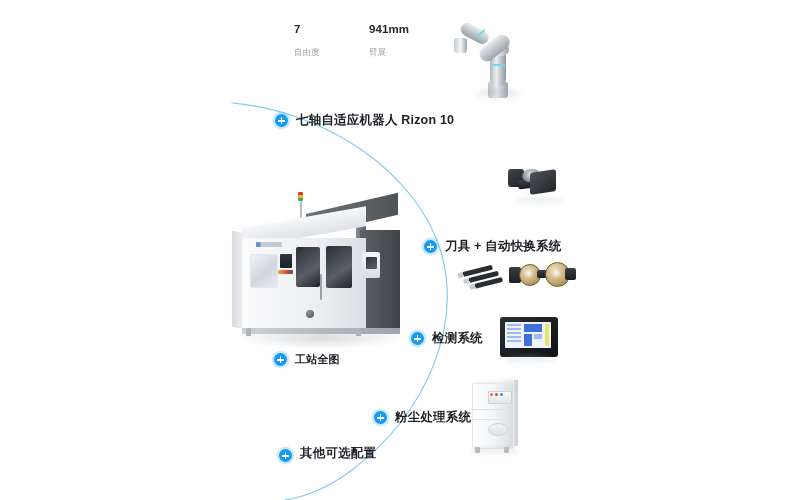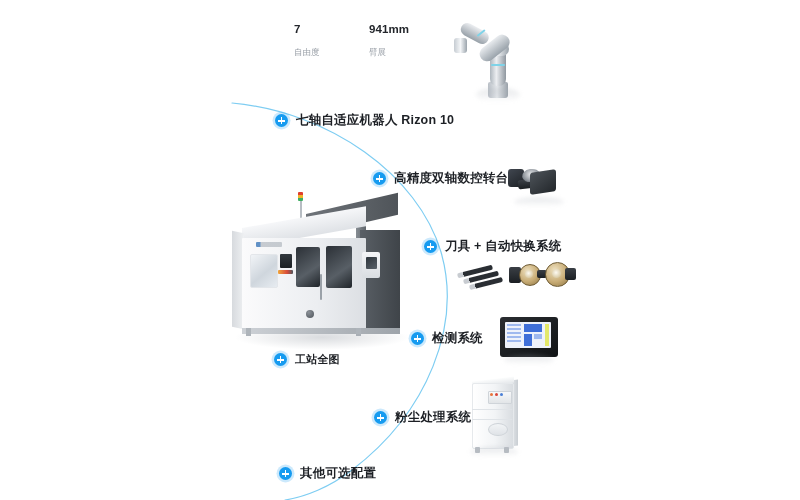--- a/index.html
+++ b/index.html
@@ -481,41 +481,37 @@
     <div class="dc-caster" style="left:9px;"></div>
     <div class="dc-caster" style="left:38px;"></div>
     <div class="reflection" style="left:4px;right:4px;bottom:-2px;height:10px;"></div>
   </div>
 
   <div class="callout" style="left:275px; top:112px;">
     <span class="plus-icon"></span>
     <span class="callout-label">七轴自适应机器人 Rizon 10</span>
   </div>
 
-  <div class="callout" style="left:373px; top:170px;">
-    <span class="plus-icon"></span>
-    <span class="callout-label">高精度双轴数控转台</span>
-  </div>
 
   <div class="callout" style="left:412px; top:238px;margin-left:12px;">
     <span class="plus-icon"></span>
     <span class="callout-label">刀具 + 自动快换系统</span>
   </div>
 
   <div class="callout" style="left:411px; top:330px;">
     <span class="plus-icon"></span>
     <span class="callout-label">检测系统</span>
   </div>
 
   <div class="callout" style="left:374px; top:409px;">
     <span class="plus-icon"></span>
     <span class="callout-label">粉尘处理系统</span>
   </div>
 
-  <div class="callout" style="left:279px; top:465px;">
+  <div class="callout" style="left:279px; top:445px;align-items:flex-end;">
     <span class="plus-icon"></span>
     <span class="callout-label">其他可选配置</span>
   </div>
 
   <div class="callout" style="left:274px; top:352px;">
     <span class="plus-icon"></span>
     <span class="callout-label small">工站全图</span>
   </div>
 
 </div>

